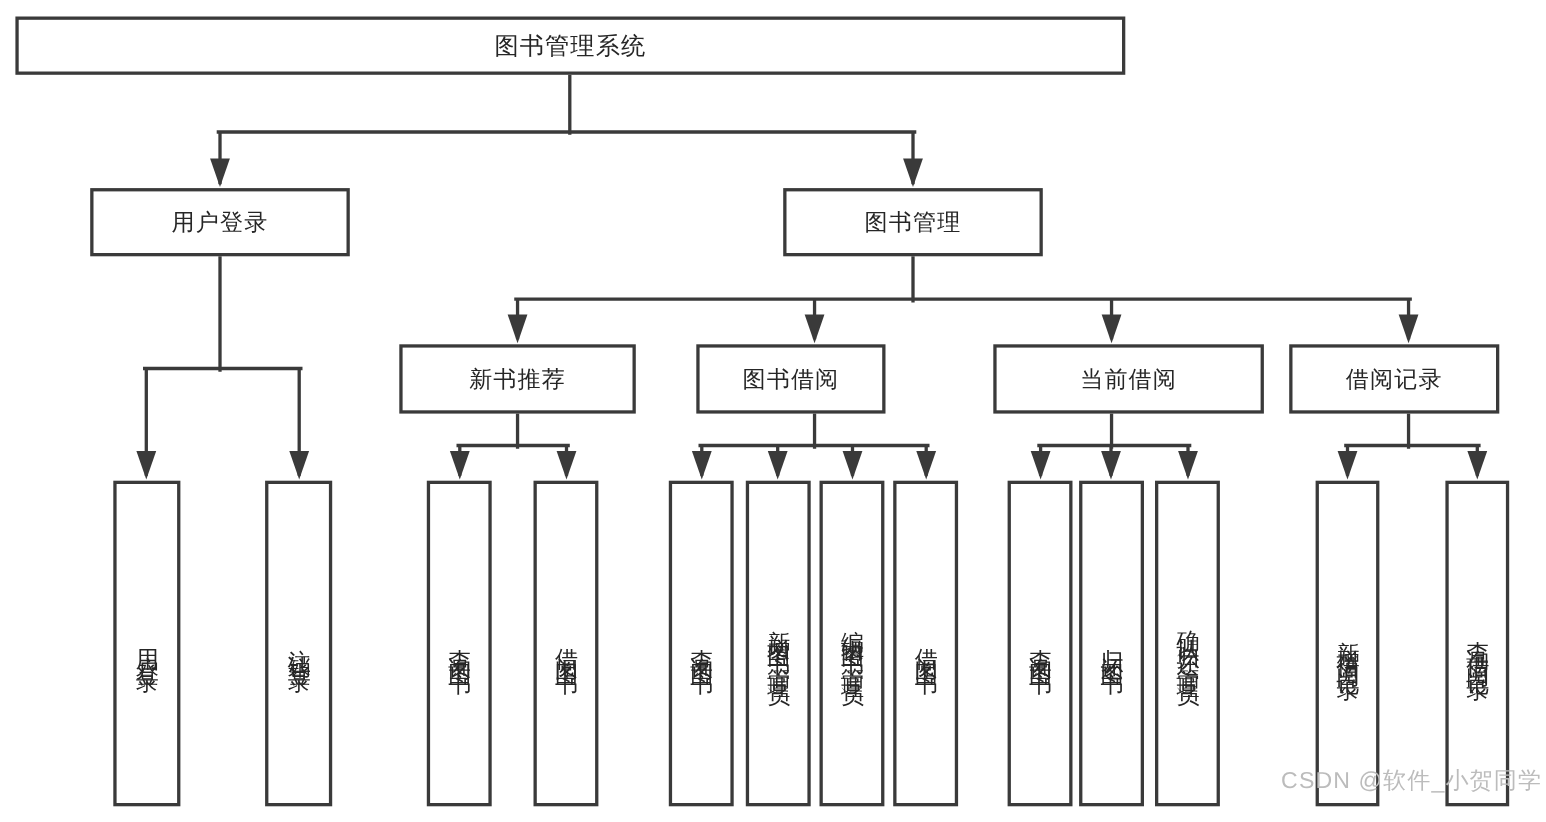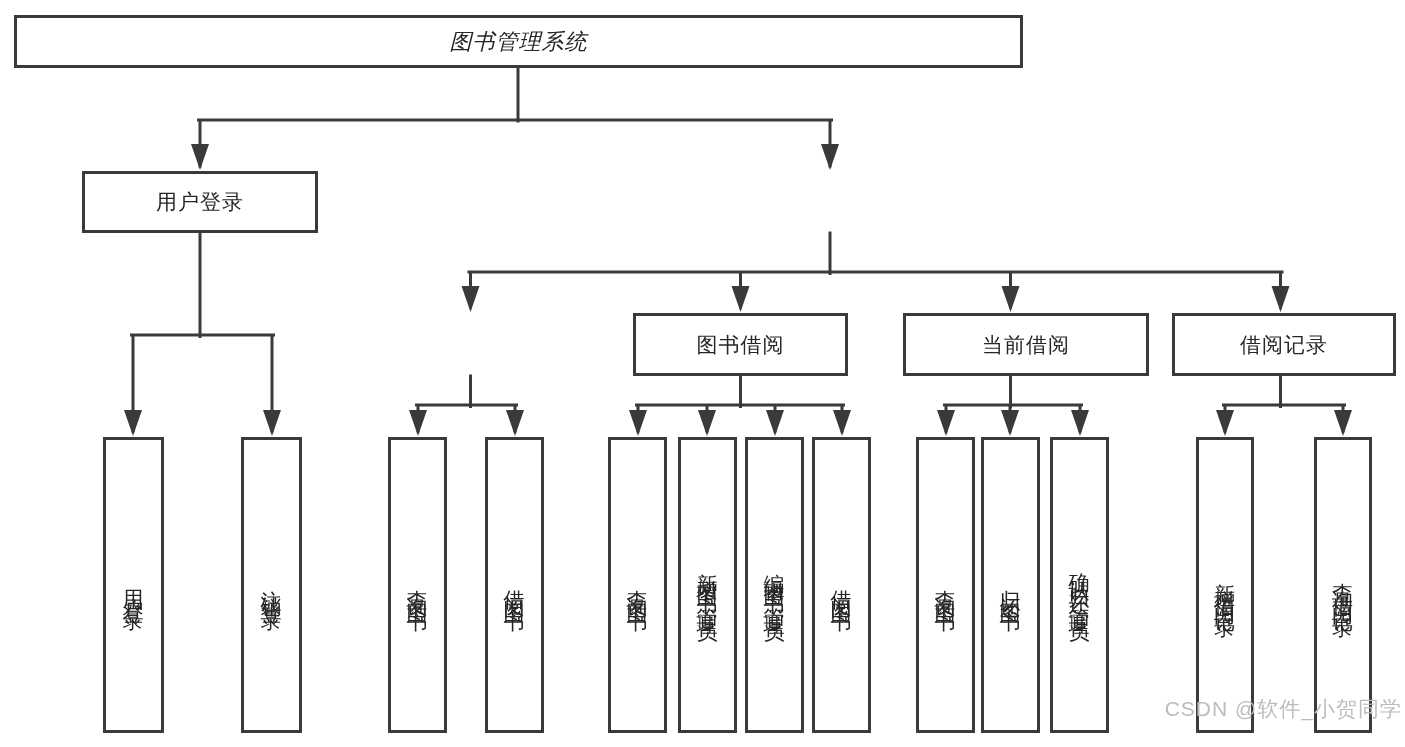--- a/index.html
+++ b/index.html
@@ -21,21 +21,21 @@
     box-sizing: border-box;
     border: 3px solid #3a3a3a;
     background: #ffffff;
     display: flex;
     align-items: center;
     justify-content: center;
     color: #262626;
     text-align: center;
   }
   .h  { font-size: 21px; letter-spacing: 1px; }
-  .root-box { font-size: 22px; font-style: italic; }
+  .root-box { font-size: 22px; }
   .v {
     writing-mode: vertical-rl;
     text-orientation: mixed;
     font-size: 21px;
     letter-spacing: 7px;
     line-height: 1;
     padding-top: 4px;
   }
   .watermark {
     position: absolute;
@@ -106,24 +106,26 @@
       <polygon points="1001,410 1019,410 1010,436"></polygon>
       <polygon points="1071,410 1089,410 1080,436"></polygon>
       <polygon points="1216,410 1234,410 1225,436"></polygon>
       <polygon points="1334,410 1352,410 1343,436"></polygon>
     </g>
   </svg>
 
   <div class="node h root-box" style="left:14px; top:15px; width:1009px; height:53px;">图书管理系统</div>
 
   <div class="node h" style="left:82px; top:171px; width:236px; height:62px;">用户登录</div>
+  <div class="node h" style="left:712px; top:171px; width:236px; height:62px;">图书管理</div>
 
-  <div class="node h" style="left:633px; top:313px; width:215px; height:63px;">图书借阅</div>
+  <div class="node h" style="left:363px; top:313px; width:215px; height:63px;">新书推荐</div>
+  <div class="node h" style="left:633px; top:313px; width:172px; height:63px;">图书借阅</div>
   <div class="node h" style="left:903px; top:313px; width:246px; height:63px;">当前借阅</div>
-  <div class="node h" style="left:1172px; top:313px; width:224px; height:63px;">借阅记录</div>
+  <div class="node h" style="left:1172px; top:313px; width:191px; height:63px;">借阅记录</div>
 
   <div class="node v" style="left:103px; top:437px; width:61px; height:296px;">用户登录</div>
   <div class="node v" style="left:241px; top:437px; width:61px; height:296px;">注销登录</div>
 
   <div class="node v" style="left:388px; top:437px; width:59px; height:296px;">查询图书</div>
   <div class="node v" style="left:485px; top:437px; width:59px; height:296px;">借阅图书</div>
 
   <div class="node v" style="left:608px; top:437px; width:59px; height:296px;">查询图书</div>
   <div class="node v" style="left:678px; top:437px; width:59px; height:296px;">新增图书（管理员）</div>
   <div class="node v" style="left:745px; top:437px; width:59px; height:296px;">编辑图书（管理员）</div>

